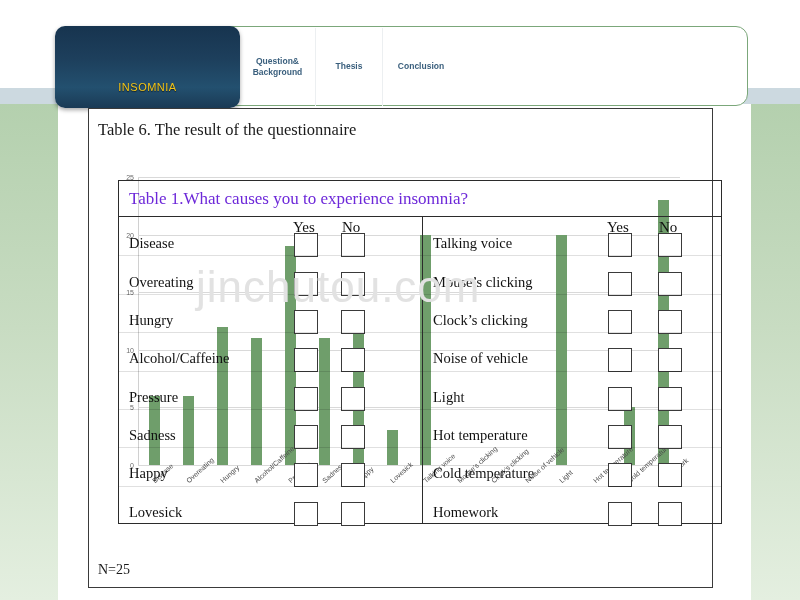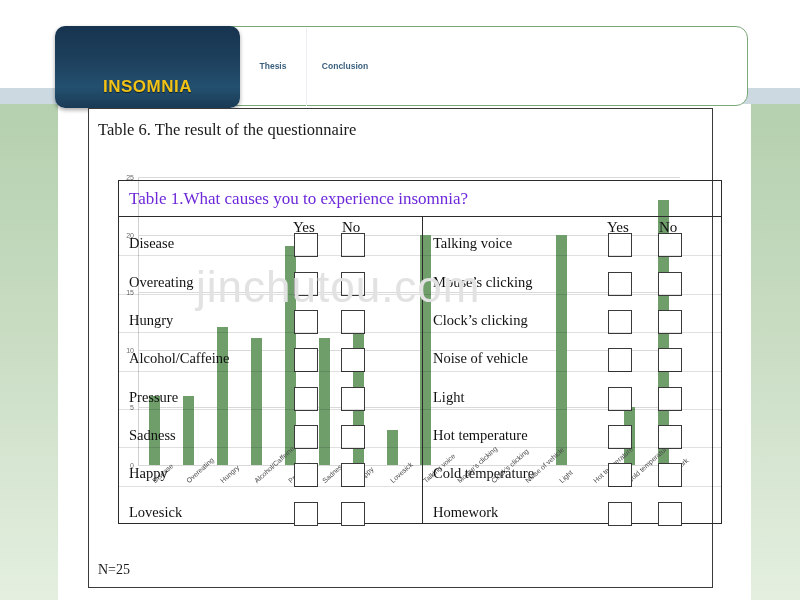--- a/index.html
+++ b/index.html
@@ -18,21 +18,21 @@
   #bg-white-center{position:absolute;left:58px;top:104px;width:693px;height:496px;background:#ffffff;}
 
   
   #nav-shell{position:absolute;left:62px;top:26px;width:686px;height:80px;
     border:1.5px solid #7ba77a;border-radius:12px;background:#ffffff;box-sizing:border-box;}
   #nav-logo{position:absolute;left:55px;top:26px;width:185px;height:82px;
     border-radius:10px;
     background:linear-gradient(to bottom,#17344f 0%,#1d3f5c 40%,#23506f 75%,#1a3a55 100%);
     display:flex;align-items:center;justify-content:center;
     box-shadow:0 2px 4px rgba(0,0,0,.35);}
-  #nav-logo-text{color:#f2c316;font-weight:bold;font-size:17px;letter-spacing:.5px;
+  #nav-logo-text{color:#f2c316;font-weight:normal;font-size:11px;letter-spacing:.5px;
     text-shadow:0 1px 1px rgba(0,0,0,.6);margin-top:40px;}
   .nav-tabs{position:absolute;left:240px;top:28px;height:78px;display:flex;}
   .nav-tab{width:67px;height:78px;display:flex;align-items:center;justify-content:center;
     text-align:center;font-size:8.5px;font-weight:bold;color:#3a5f7d;line-height:1.35;
     border-right:1px solid #eceff1;box-sizing:border-box;padding:0 2px;position:relative;}
   .nav-tab:last-child{border-right:none;}
   .nav-tab.wide{width:76px;}
   .nav-tab.active{background:linear-gradient(to bottom,#f2f2f0 0%,#e9e9e6 60%,#dedbd6 100%);
     color:#8e8e8e;}
   .nav-tab.active .chev{position:absolute;bottom:8px;left:50%;transform:translateX(-50%);
@@ -88,20 +88,24 @@
 <div id="bg-green-right"></div>
 <div id="bg-white-center"></div>
 
 <div id="nav-shell"></div>
 
 <div id="nav-logo">
   <span id="nav-logo-text">INSOMNIA</span>
 </div>
 
 <div class="nav-tabs">
+  <div class="nav-tab wide">
+    <span style="white-space:pre-line">Question&amp;
+Background</span>
+  </div>
   <div class="nav-tab">
     <span>Thesis</span>
   </div>
   <div class="nav-tab wide">
     <span>Conclusion</span>
   </div>
 </div>
 
 <div id="content-frame"></div>
 <div id="slide-title">Table 6. The result of the questionnaire</div>

